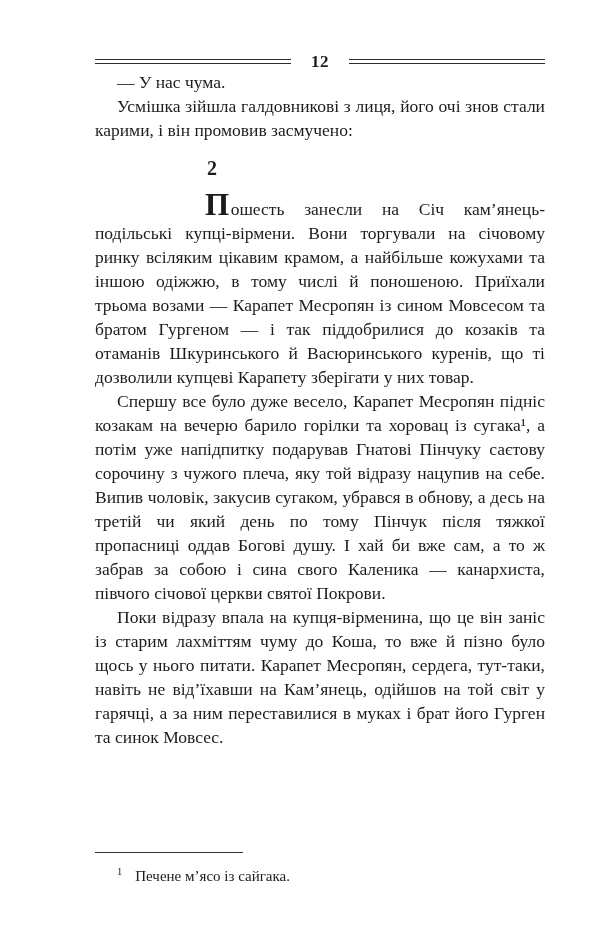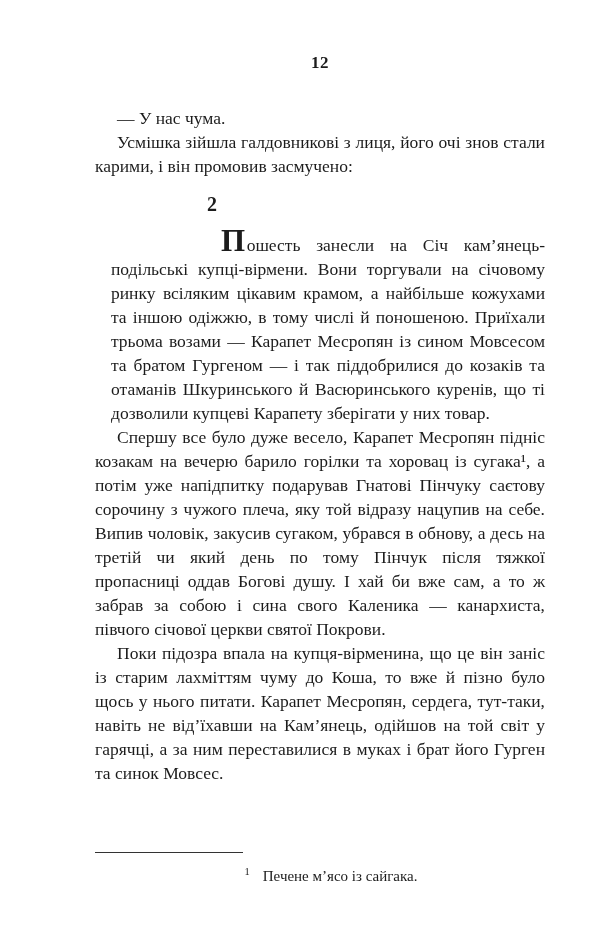--- a/index.html
+++ b/index.html
@@ -14,22 +14,20 @@
     font-family: "Liberation Serif", "DejaVu Serif", serif;
     color: #1c1c1c;
     overflow: hidden;
   }
 
   
   .page-header {
     display: flex;
     align-items: center;
     height: 18px;
-    margin-bottom: 36px;
-    flex-direction: column;
   }
   .rule {
     flex: 1;
     height: 5px;
     box-sizing: border-box;
     border-top: 1.5px solid #2e2e2e;
     border-bottom: 1px solid #2e2e2e;
   }
   .page-number {
     padding: 0 20px;
@@ -50,36 +48,35 @@
   .indent { text-indent: 22px; }
   .dialogue { text-indent: 22px; }
 
   .chapter-number {
     font-size: 20px;
     font-weight: bold;
     margin: 16px 0 15px 112px;
     line-height: 1;
   }
 
-  .opening { text-indent: 110px; margin-left: 16px; }
+  .opening { text-indent: 110px; }
   .dropcap {
     font-size: 31px;
     font-weight: bold;
     line-height: 24px;
     letter-spacing: 0.5px;
     margin-right: 1px;
   }
 
   
   .footnote-area {
     position: absolute;
     left: 95px;
     top: 852px;
     width: 450px;
-    text-align: center;
   }
   .footnote-rule {
     width: 148px;
     border-top: 1px solid #333;
     margin-bottom: 9px;
   }
   .footnote {
     margin: 0;
     font-size: 15px;
     line-height: 20px;
@@ -106,21 +103,21 @@
     <p class="para dialogue">— У нас чума.</p>
 
     <p class="para indent">Усмішка зійшла галдовникові з лиця, його очі знов стали карими, і він промовив засмучено:</p>
 
     <h2 class="chapter-number">2</h2>
 
     <p class="para opening"><span class="dropcap">П</span><span>ошесть занесли на Січ кам’янець-подільські купці-вірмени. Вони торгували на січовому ринку всіляким цікавим крамом, а найбільше кожухами та іншою одіжжю, в тому числі й поношеною. Приїхали трьома возами — Карапет Месропян із сином Мовсесом та братом Гургеном — і так піддобрилися до козаків та отаманів Шкуринського й Васюринського куренів, що ті дозволили купцеві Карапету зберігати у них товар.</span></p>
 
     <p class="para indent">Спершу все було дуже весело, Карапет Месропян підніс козакам на вечерю барило горілки та хоровац із сугака¹, а потім уже напідпитку подарував Гнатові Пінчуку саєтову сорочину з чужого плеча, яку той відразу нацупив на себе. Випив чоловік, закусив сугаком, убрався в обнову, а десь на третій чи який день по тому Пінчук після тяжкої пропасниці оддав Богові душу. І хай би вже сам, а то ж забрав за собою і сина свого Каленика — канархиста, півчого січової церкви святої Покрови.</p>
 
-    <p class="para indent">Поки підозра впала на купця-вірменина, що це він заніс із старим лахміттям чуму до Коша, то вже й пізно було щось у нього питати. Карапет Месропян, сердега, тут-таки, навіть не від’їхавши на Кам’янець, одійшов на той світ у гарячці, а за ним переставилися в муках і брат його Гурген та синок Мовсес.</p>
+    <p class="para indent">Поки відразу впала на купця-вірменина, що це він заніс із старим лахміттям чуму до Коша, то вже й пізно було щось у нього питати. Карапет Месропян, сердега, тут-таки, навіть не від’їхавши на Кам’янець, одійшов на той світ у гарячці, а за ним переставилися в муках і брат його Гурген та синок Мовсес.</p>
 
   </main>
 
   <footer class="footnote-area">
     <div class="footnote-rule"></div>
     <p class="footnote"><sup class="fn-marker">1</sup><span class="fn-text">Печене м’ясо із сайгака.</span></p>
   </footer>
 
 </div>
 

